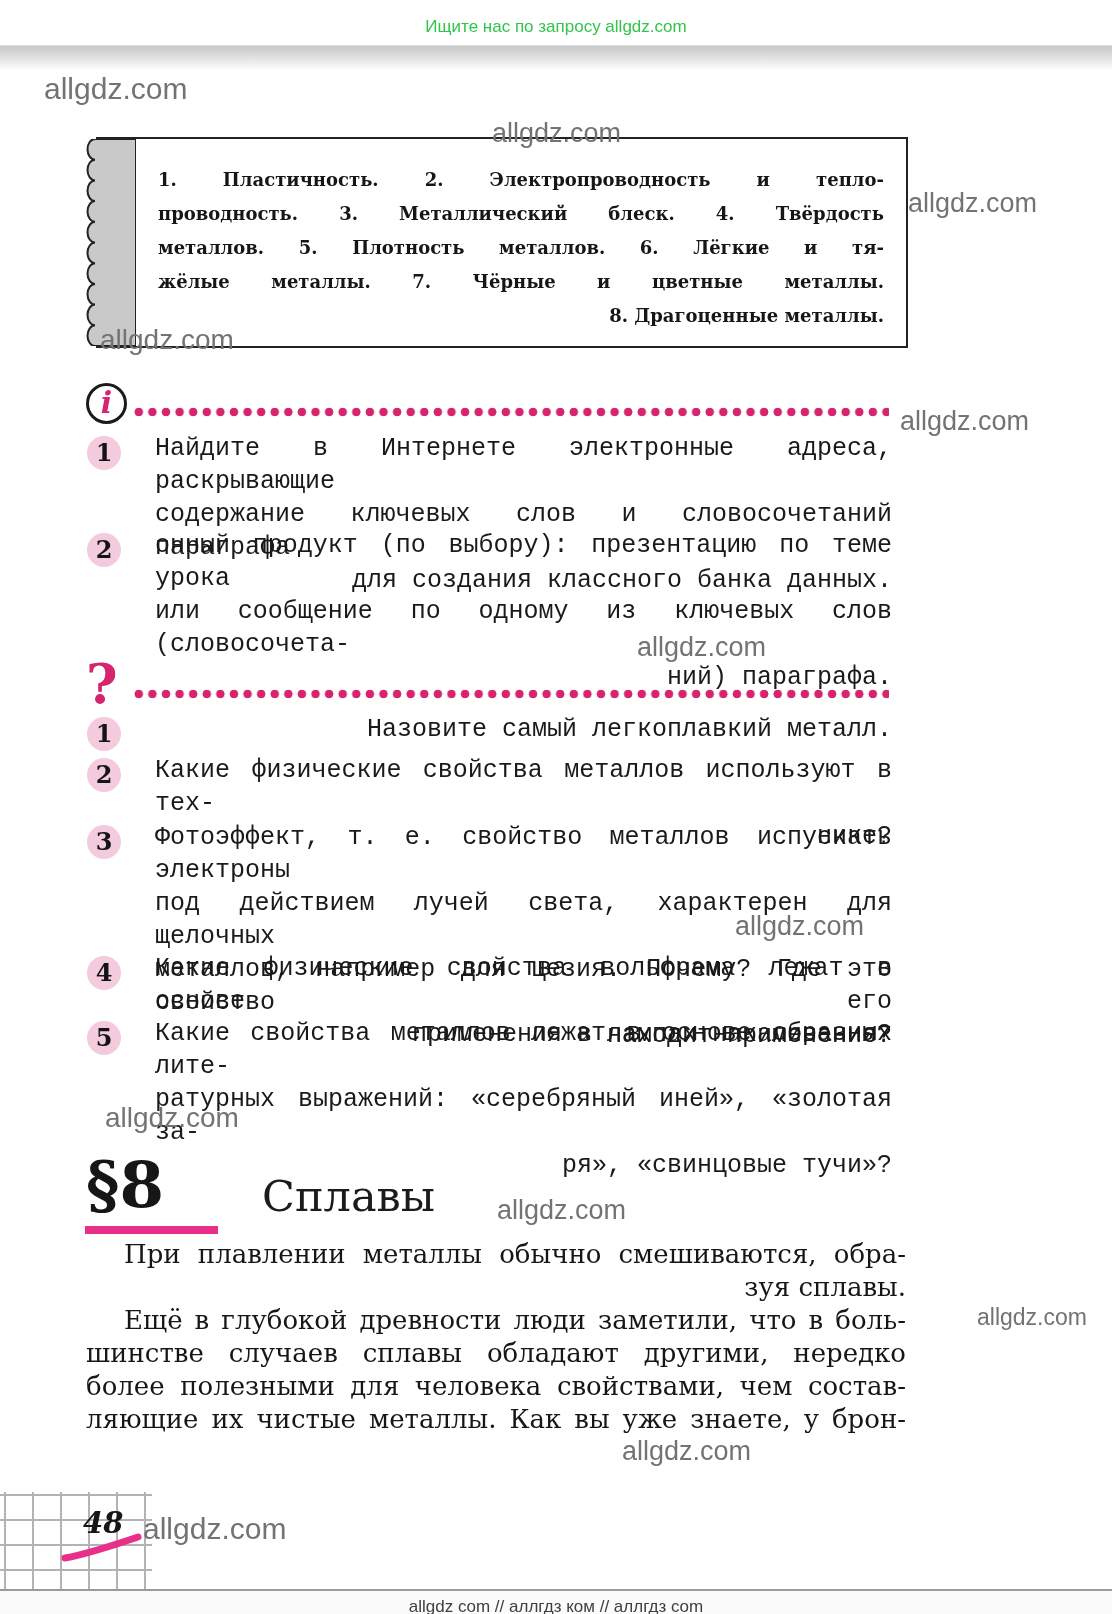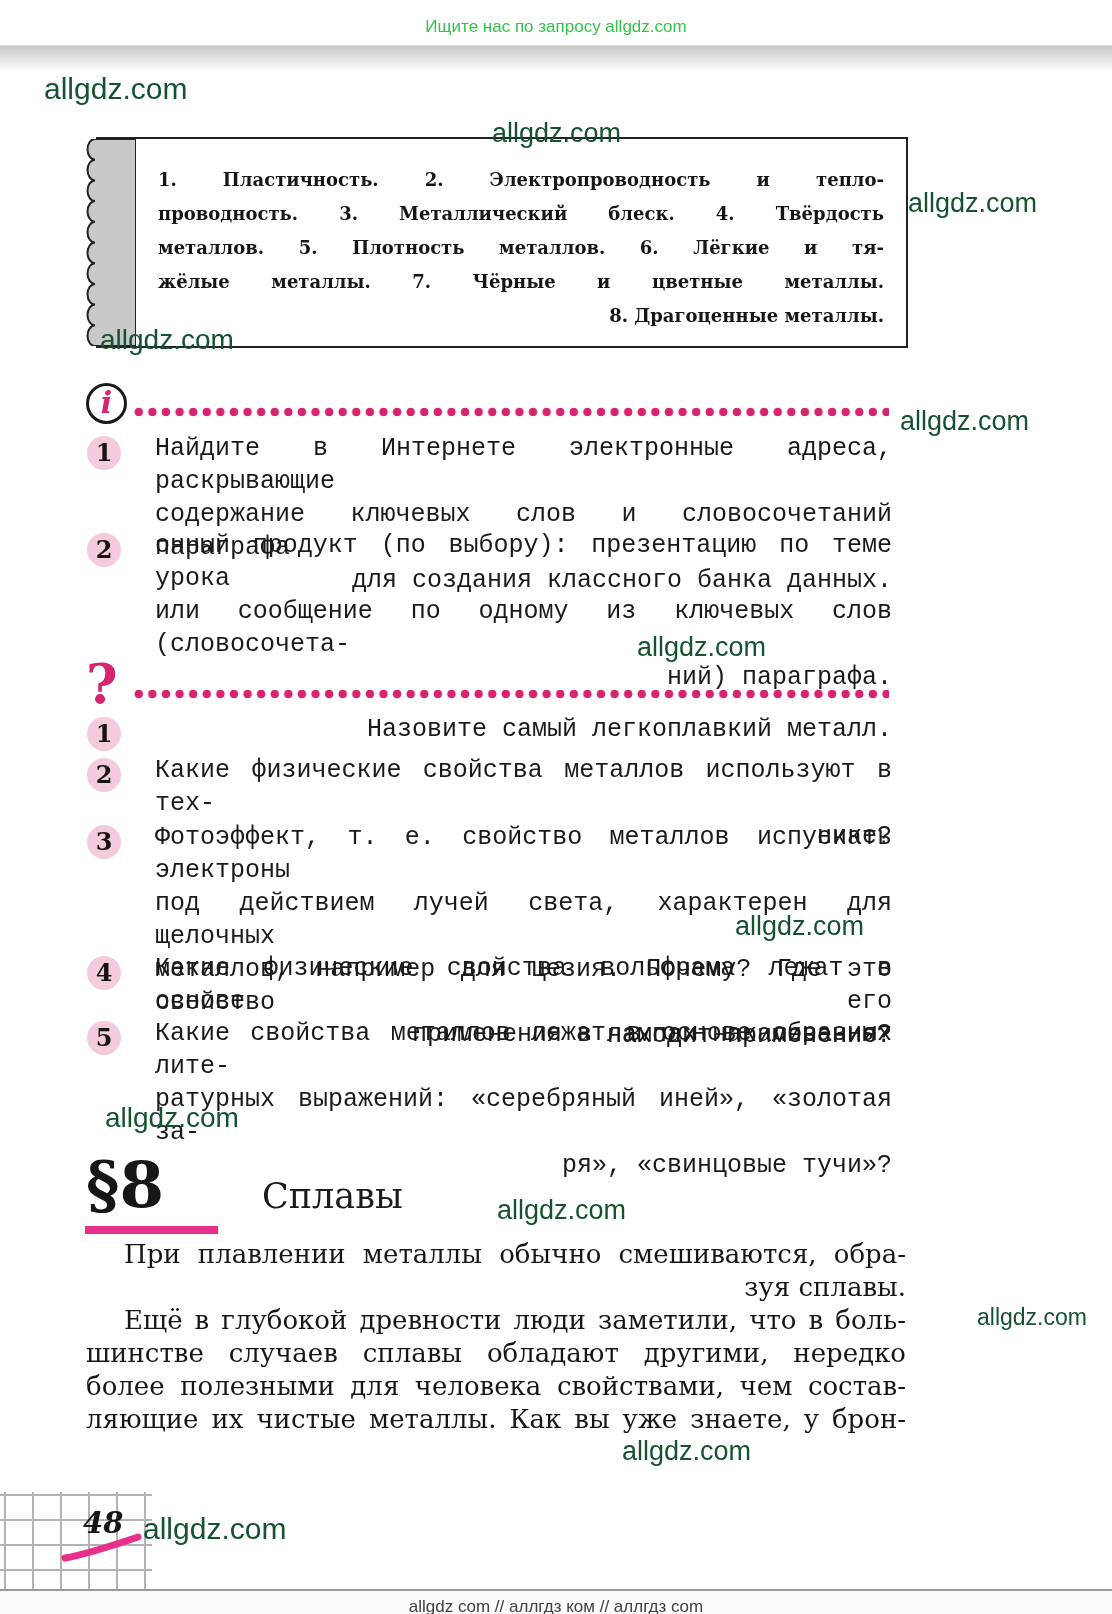--- a/index.html
+++ b/index.html
@@ -16,21 +16,21 @@
     font-size: 17px; line-height: 30px; color: #31c44a;
   }
   .shadowbar {
     position: absolute; left: 0; top: 33px; width: 100%; height: 24px;
     background: linear-gradient(#c7c7c7, #fdfdfd);
     border-top: 1px solid #dedede;
   }
   
   .wm {
     position: absolute; font-family: "Liberation Sans", sans-serif;
-    color: #14532d; white-space: nowrap; z-index: 5;
+    color: #737373; white-space: nowrap; z-index: 5;
   }
   
   .kwbox {
     position: absolute; left: 96px; top: 125px; width: 810px; height: 207px;
     border: 2px solid #222; border-left: none; background: #fff;
   }
   .notch { position: absolute; left: -14px; top: 0; height: 207px; width: 54px; }
   .kwtext {
     position: absolute; left: 62px; right: 22px; top: 24px;
     font-weight: bold; font-size: 18px; line-height: 34px;
@@ -72,21 +72,21 @@
   .secnum {
     position: absolute; left: 86px; top: 1138px;
     font-size: 64px; font-weight: bold; line-height: 70px;
   }
   .secline {
     position: absolute; left: 85px; top: 1214px; width: 133px; height: 8px;
     background: #e8308a;
   }
   .sectitle {
     position: absolute; left: 262px; top: 1158px;
-    font-size: 35px; line-height: 52px; color: #1b1b1b;
+    font-size: 43px; line-height: 52px; color: #1b1b1b;
   }
   
   .bodyp {
     position: absolute; left: 86px; width: 820px;
     font-size: 26px; line-height: 33px; color: #161616;
   }
   .ind { text-indent: 38px; }
   
   .gridpaper {
     position: absolute; left: 0; top: 1480px; width: 152px; height: 97px;

